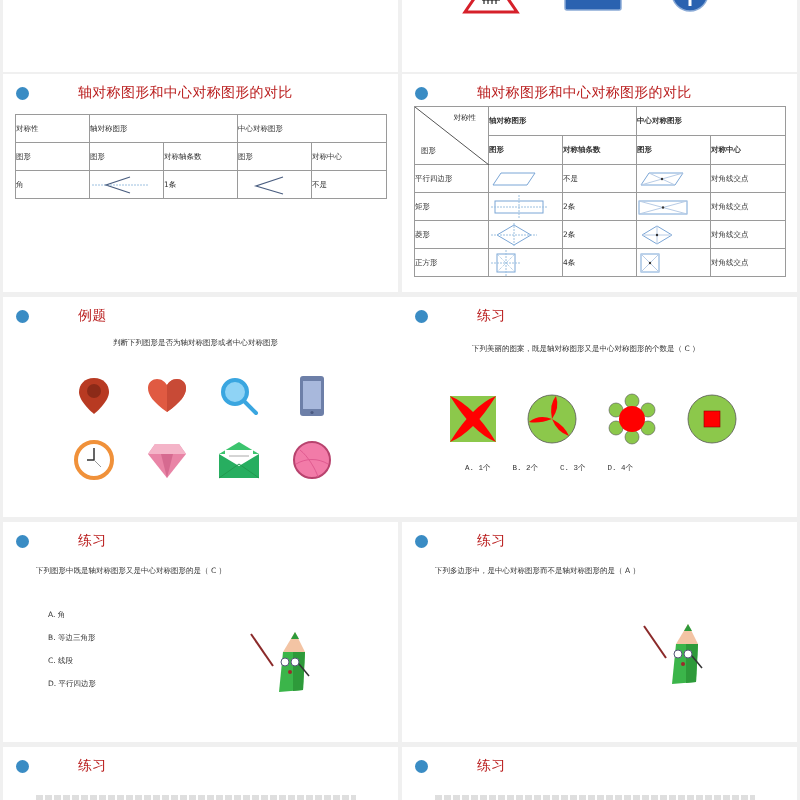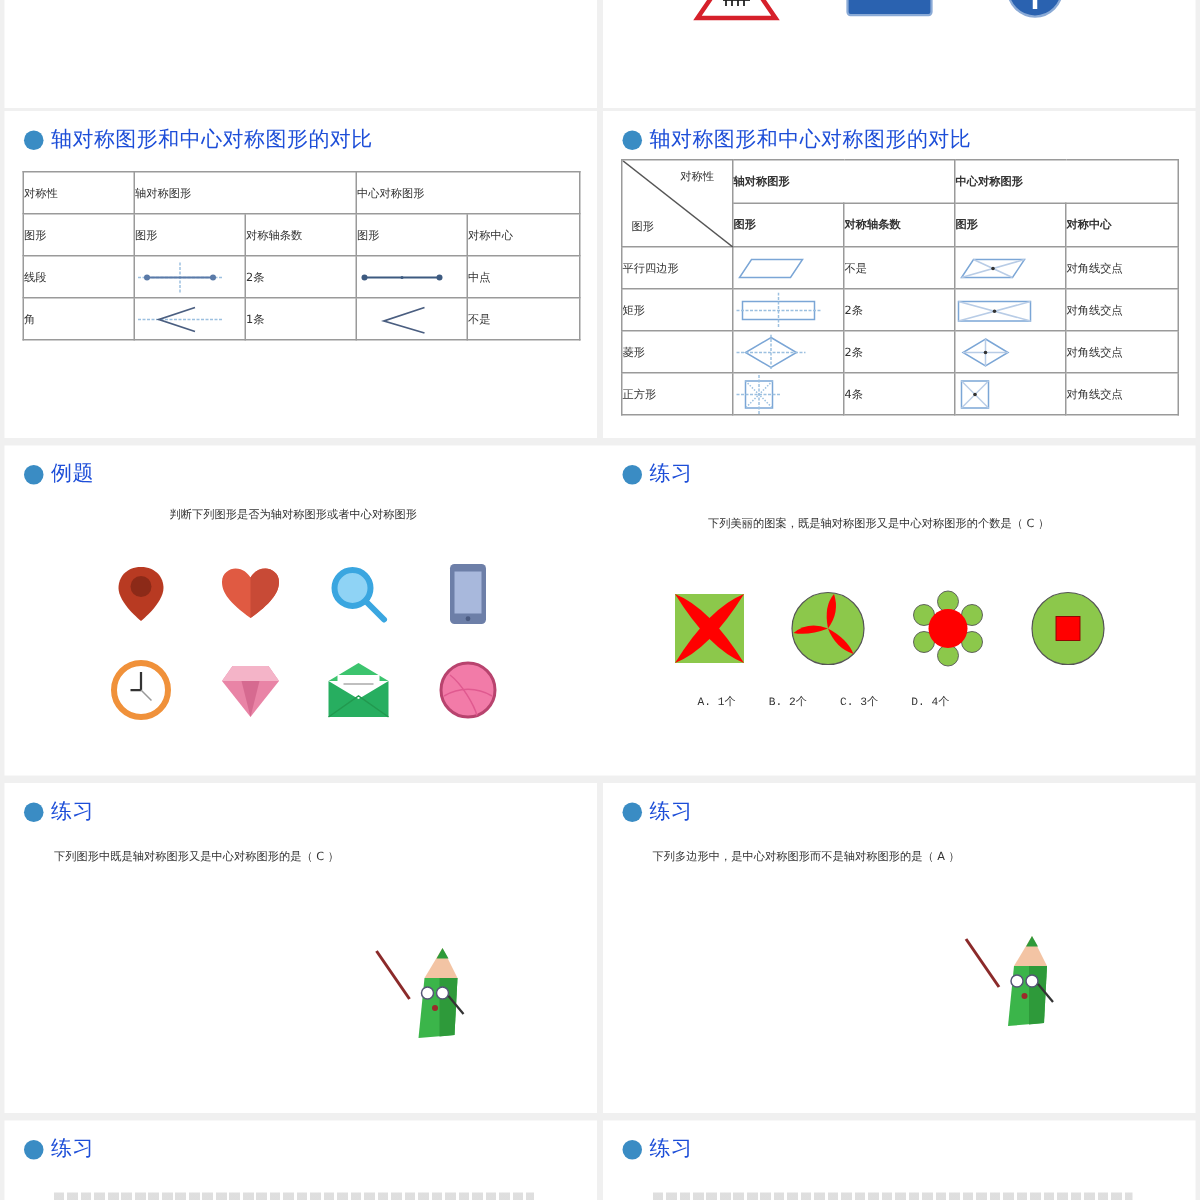--- a/index.html
+++ b/index.html
@@ -12,21 +12,21 @@
   .s2 { left: 402px; top: 74px; width: 395px; height: 218px; }
   .s3 { left: 3px; top: 297px; width: 399px; height: 220px; }
   .s4 { left: 402px; top: 297px; width: 395px; height: 220px; }
   .s5 { left: 3px; top: 522px; width: 395px; height: 220px; }
   .s6 { left: 402px; top: 522px; width: 395px; height: 220px; }
   .s7 { left: 3px; top: 747px; width: 395px; height: 60px; }
   .s8 { left: 402px; top: 747px; width: 395px; height: 60px; }
 
   .title { position: absolute; left: 13px; top: 10px; display: flex; align-items: center; gap: 5px; }
   .dot { width: 13px; height: 13px; border-radius: 50%; background: #3a8cc4; }
-  .title-text { font-size: 14px; color: #1d4ed8; letter-spacing: 0.3px; }
+  .title-text { font-size: 14px; color: #b91c1c; letter-spacing: 0.3px; margin-left: 44px; }
 
   table.cmp { position: absolute; border-collapse: collapse; font-size: 7.5px; color: #333; }
   table.cmp td { border: 1px solid #9a9a9a; text-align: left; vertical-align: middle; height: 28px; }
   .s1 table.cmp { left: 12px; top: 40px; width: 372px; }
   .s2 table.cmp { left: 12px; top: 32px; width: 372px; }
   .s2 table.cmp td.bold { font-weight: bold; }
   .diag { position: relative; }
   .diag svg { position: absolute; left: 0; top: 0; }
   .diag .d-top { position: absolute; right: 12px; top: 6px; }
   .diag .d-bot { position: absolute; left: 6px; bottom: 8px; }
@@ -80,38 +80,20 @@
       <td style="width:74px">对称性</td>
       <td colspan="2">轴对称图形</td>
       <td colspan="2">中心对称图形</td>
     </tr>
     <tr>
       <td>图形</td>
       <td style="width:74px">图形</td>
       <td style="width:74px">对称轴条数</td>
       <td style="width:74px">图形</td>
       <td>对称中心</td>
-    </tr>
-    <tr>
-      <td>线段</td>
-      <td><svg class="ico" width="60" height="22">
-              <line x1="2" y1="11" x2="58" y2="11" stroke="#9cc0e0" stroke-dasharray="2,1"></line>
-              <line x1="30" y1="1" x2="30" y2="21" stroke="#9cc0e0" stroke-dasharray="2,1"></line>
-              <line x1="8" y1="11" x2="52" y2="11" stroke="#5a7aa8" stroke-width="1.2"></line>
-              <circle cx="8" cy="11" r="2" fill="#5a7aa8"></circle>
-              <circle cx="52" cy="11" r="2" fill="#5a7aa8"></circle>
-            </svg></td>
-      <td>2条</td>
-      <td><svg class="ico" width="60" height="22">
-              <line x1="5" y1="11" x2="55" y2="11" stroke="#3d5a80" stroke-width="1.4"></line>
-              <circle cx="5" cy="11" r="2" fill="#3d5a80"></circle>
-              <circle cx="55" cy="11" r="2" fill="#3d5a80"></circle>
-              <circle cx="30" cy="11" r="1" fill="#3d5a80"></circle>
-            </svg></td>
-      <td>中点</td>
     </tr>
     <tr>
       <td>角</td>
       <td><svg class="ico" width="60" height="22">
               <line x1="2" y1="11" x2="58" y2="11" stroke="#9cc0e0" stroke-dasharray="2,1"></line>
               <polyline points="40,3 16,11 40,19" fill="none" stroke="#4a5e80" stroke-width="1.2"></polyline>
             </svg></td>
       <td>1条</td>
       <td><svg class="ico" width="60" height="22">
               <polyline points="45,3 18,12 45,20" fill="none" stroke="#4a5e80" stroke-width="1.2"></polyline>
@@ -321,20 +303,26 @@
     <span>D. 4个</span>
   </div>
 </div>
 
 <div class="slide s5">
   <div class="title">
     <span class="dot"></span>
     <span class="title-text">练习</span>
   </div>
   <div class="question">下列图形中既是轴对称图形又是中心对称图形的是（   C   ）</div>
+  <div class="choices">
+    <span>A. 角</span>
+    <span>B. 等边三角形</span>
+    <span>C. 线段</span>
+    <span>D. 平行四边形</span>
+  </div>
   <svg class="mascot" style="left:244px;top:108px" width="64" height="66" viewBox="0 0 64 66">
     <line x1="4" y1="4" x2="26" y2="36" stroke="#8b2a2a" stroke-width="2"></line>
     <polygon points="48,2 36,22 58,22" fill="#f3c4a4"></polygon>
       <polygon points="48,2 44,9 52,9" fill="#2e9a3a"></polygon>
     <polygon points="36,22 58,22 56,60 32,62" fill="#3bb54a"></polygon>
       <polygon points="46,22 58,22 56,60 46,61" fill="#2e9a3a"></polygon>
     <circle cx="38" cy="32" r="4" fill="#fff" stroke="#557" stroke-width="1"></circle>
       <circle cx="48" cy="32" r="4" fill="#fff" stroke="#557" stroke-width="1"></circle>
     <line x1="52" y1="34" x2="62" y2="46" stroke="#333" stroke-width="1.5"></line>
     <circle cx="43" cy="42" r="2" fill="#9b2a2a"></circle>

